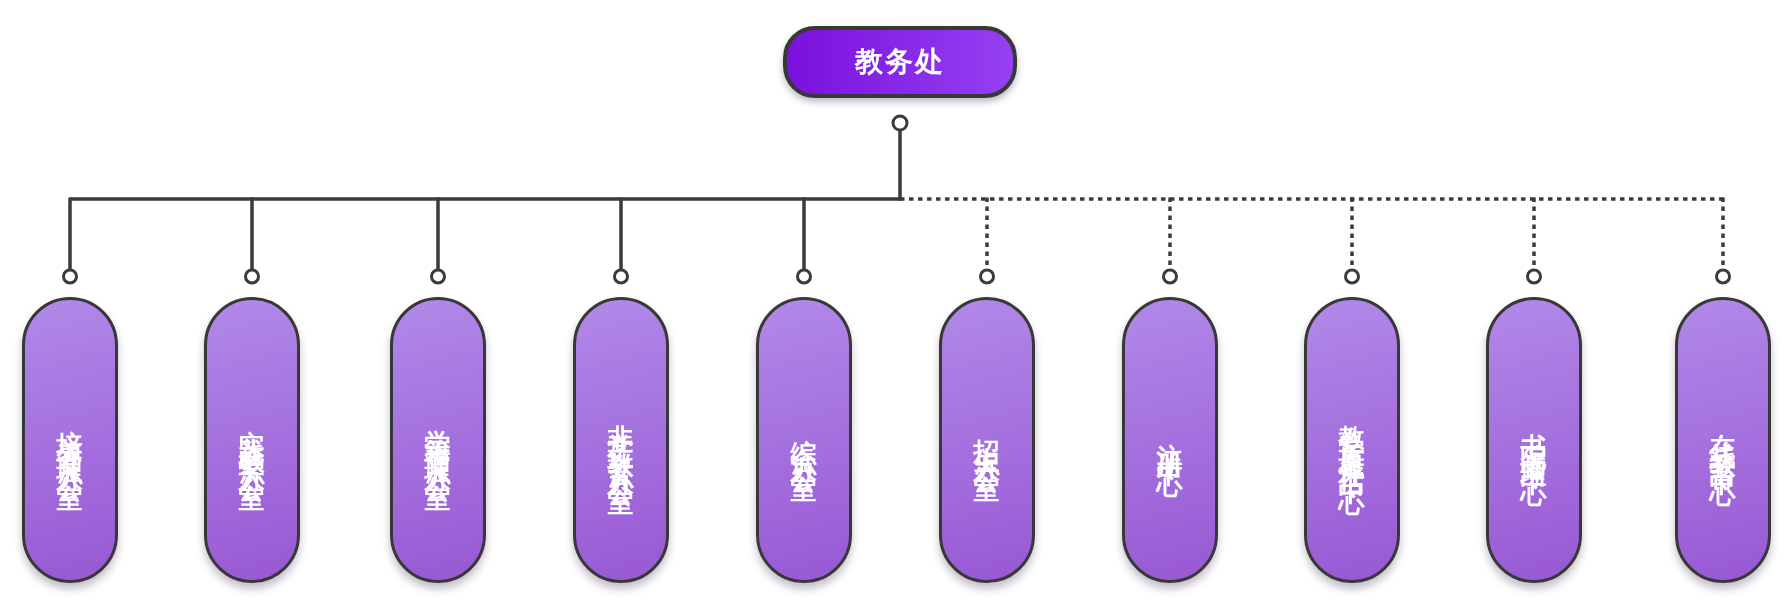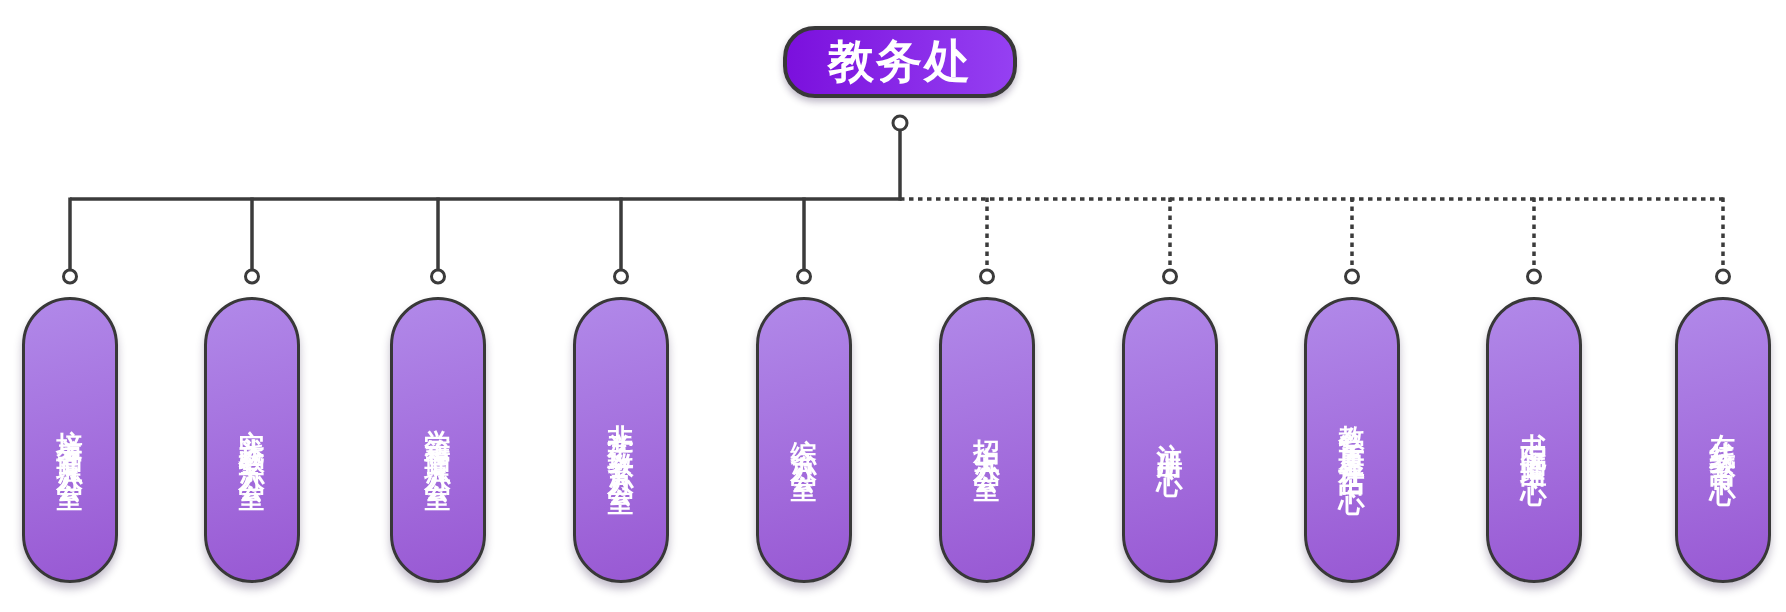--- a/index.html
+++ b/index.html
@@ -29,21 +29,21 @@
     border-radius: 32px;
     display: flex;
     align-items: center;
     justify-content: center;
     background: linear-gradient(90deg, #7b10dd, #9540f2);
     box-shadow: 0 4px 7px rgba(40, 20, 70, 0.30);
   }
   .node-root .root-label {
     color: #ffffff;
     font-weight: bold;
-    font-size: 46px;
+    font-size: 28px;
     letter-spacing: 2px;
     white-space: nowrap;
   }
   .pill {
     position: absolute;
     width: 96px;
     height: 286px;
     box-sizing: border-box;
     border: 3px solid #383838;
     border-radius: 48px;

